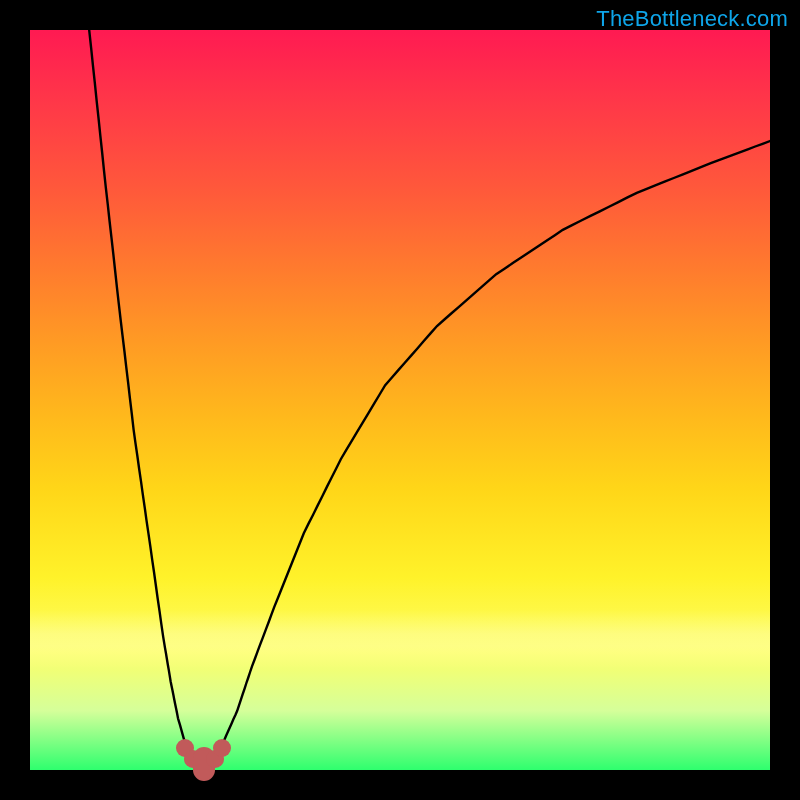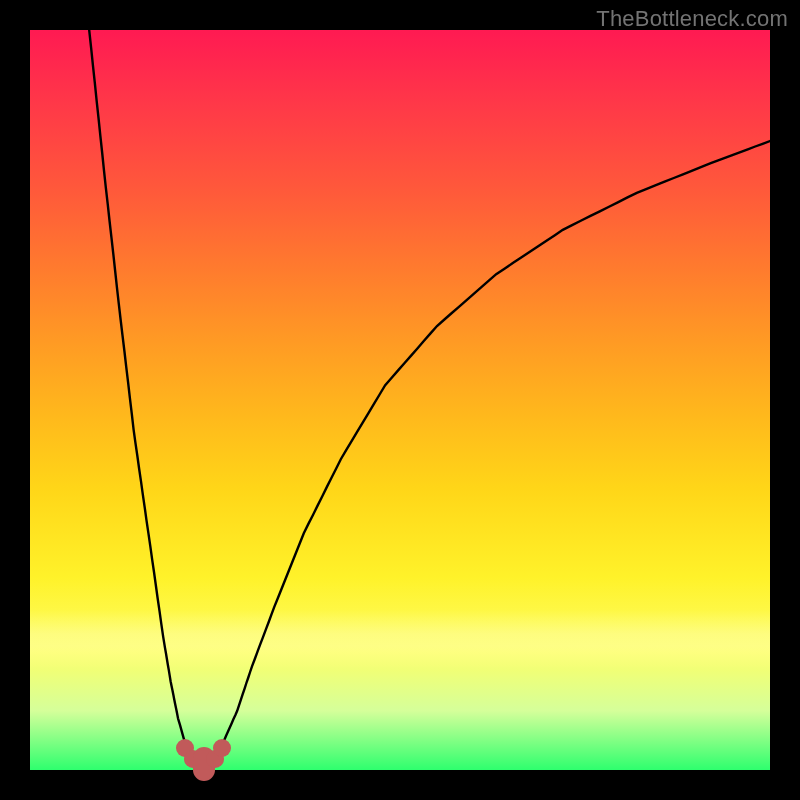--- a/index.html
+++ b/index.html
@@ -42,21 +42,21 @@
       rgba(255,255,200,0.35) 40%,
       rgba(255,255,200,0.35) 60%,
       rgba(255,255,255,0) 100%
     );
     pointer-events: none;
   }
   .watermark {
     position: absolute;
     top: 6px;
     right: 12px;
-    color: #737373;
+    color: #0ea5e9;
     font-size: 22px;
     letter-spacing: 0.2px;
     font-weight: 500;
   }
   svg.curve {
     position: absolute;
     left: 0;
     top: 0;
     width: 100%;
     height: 100%;

